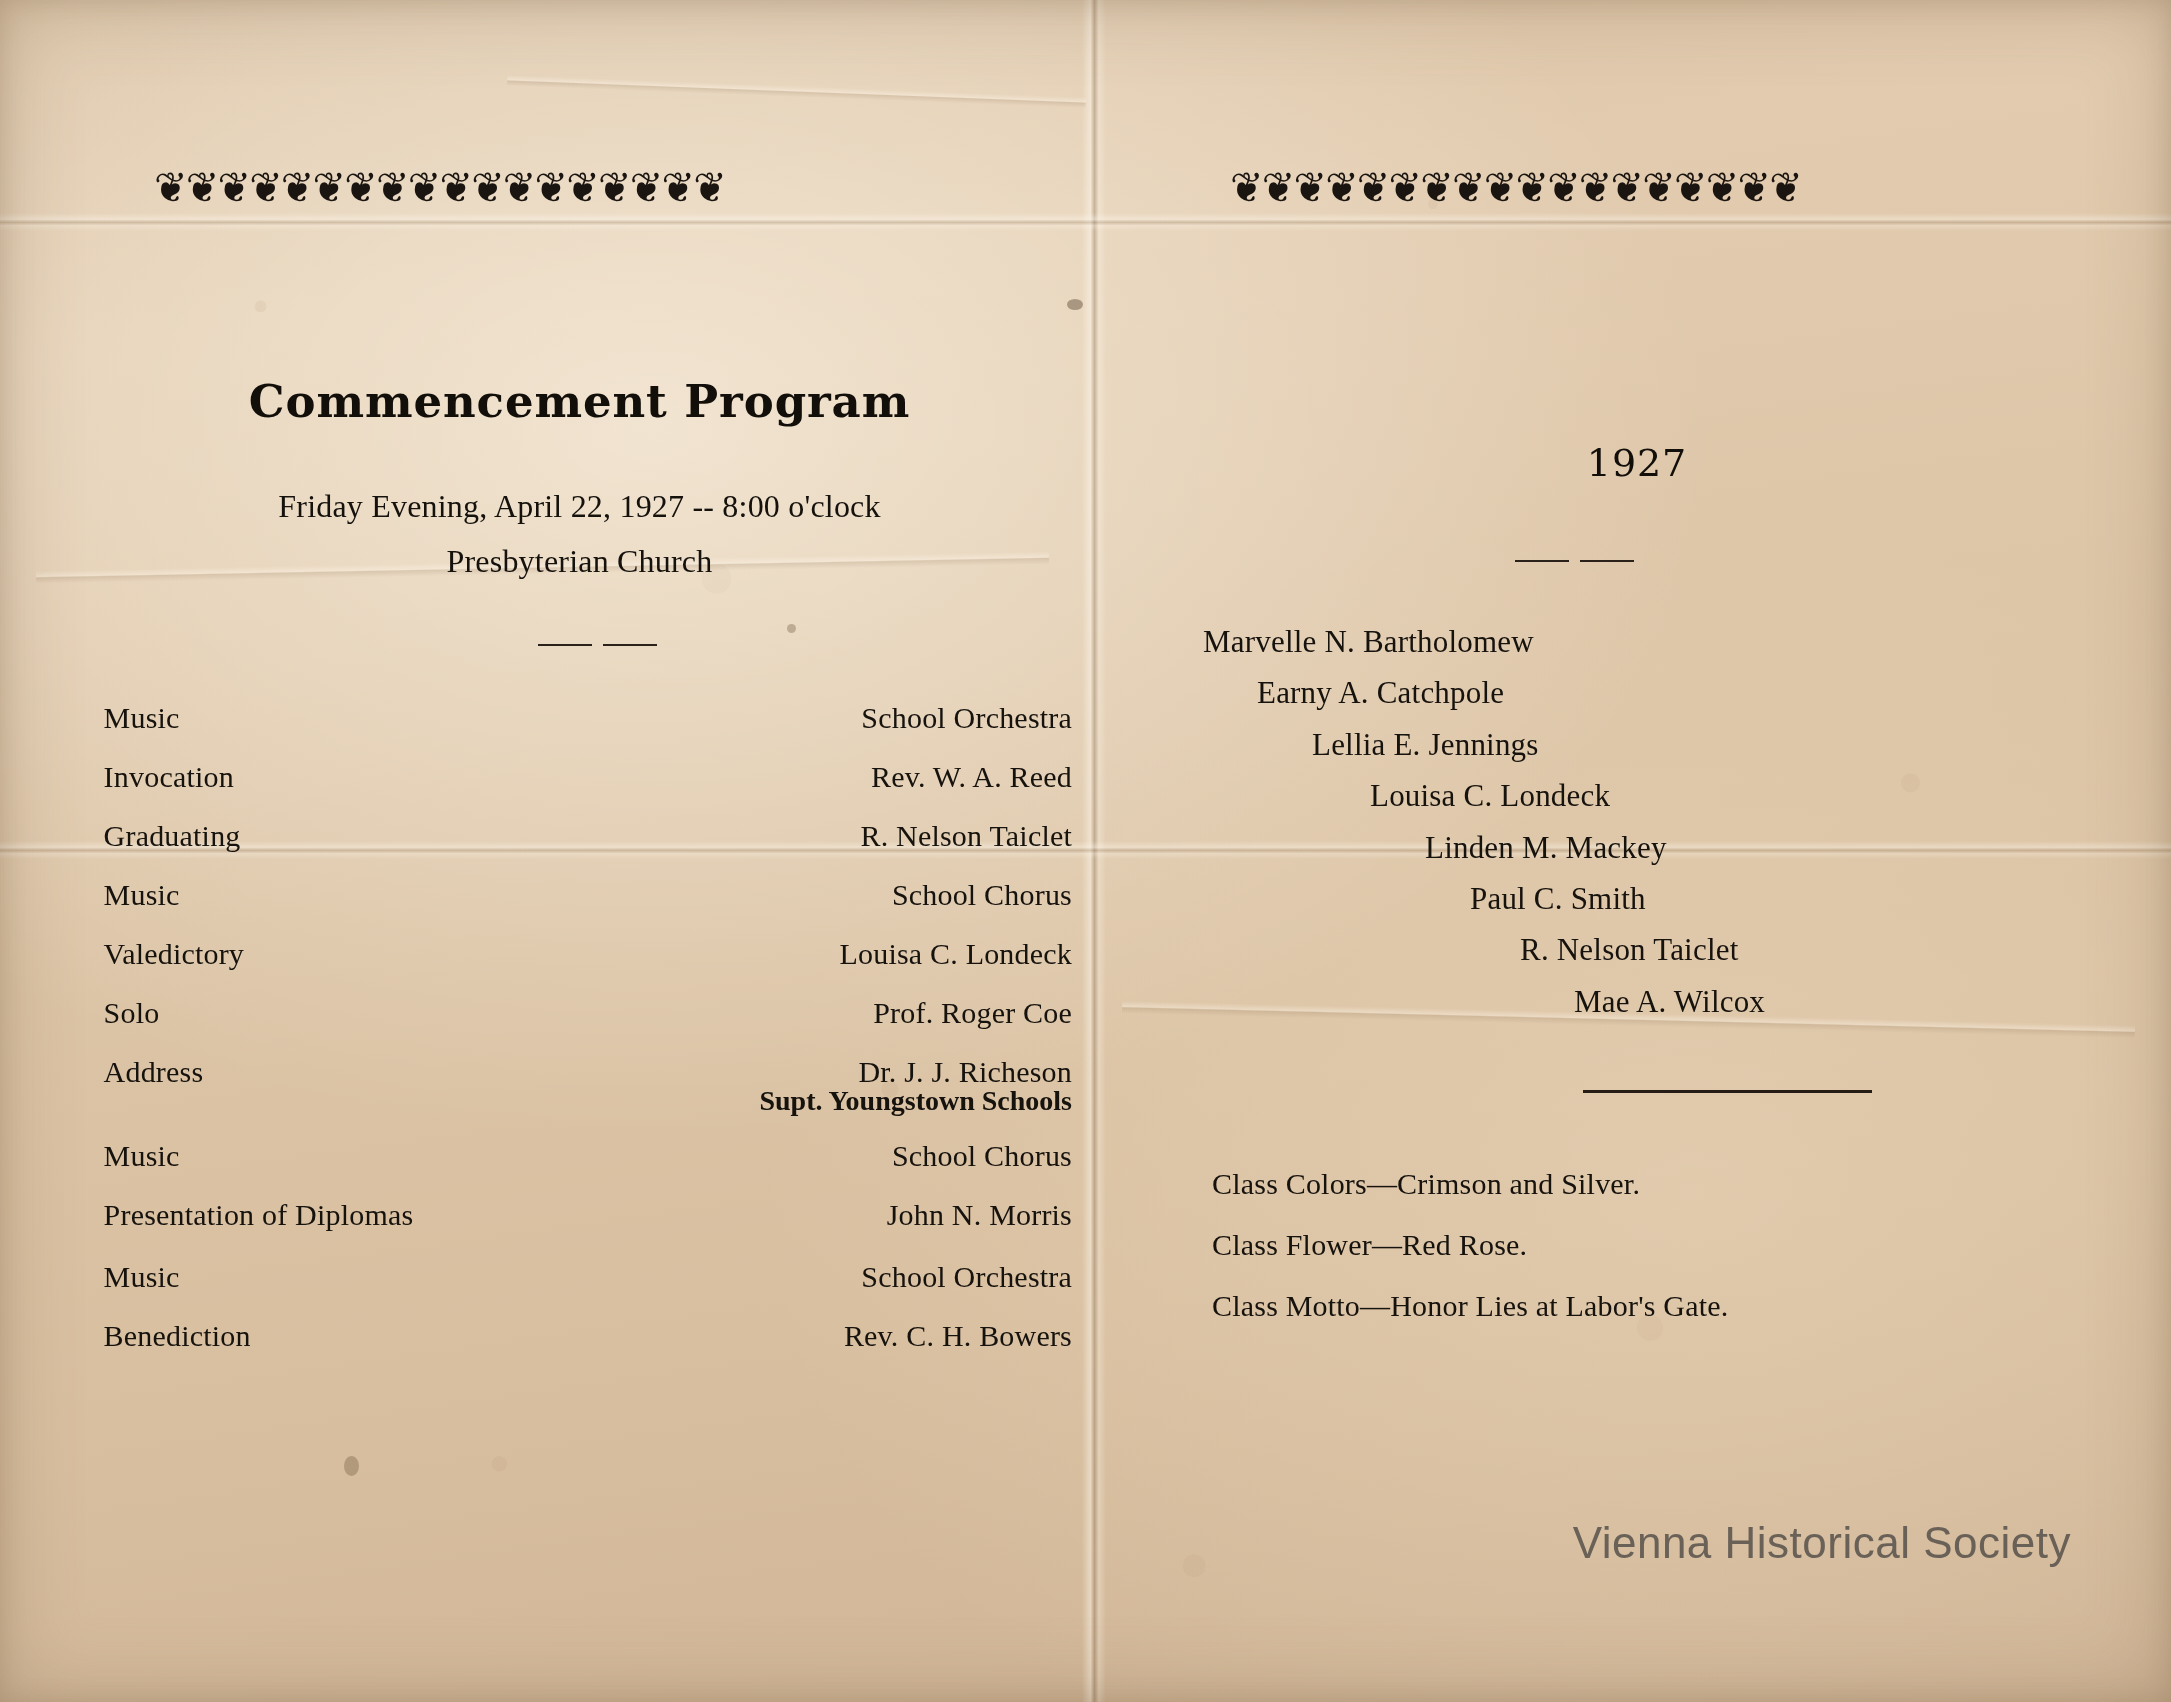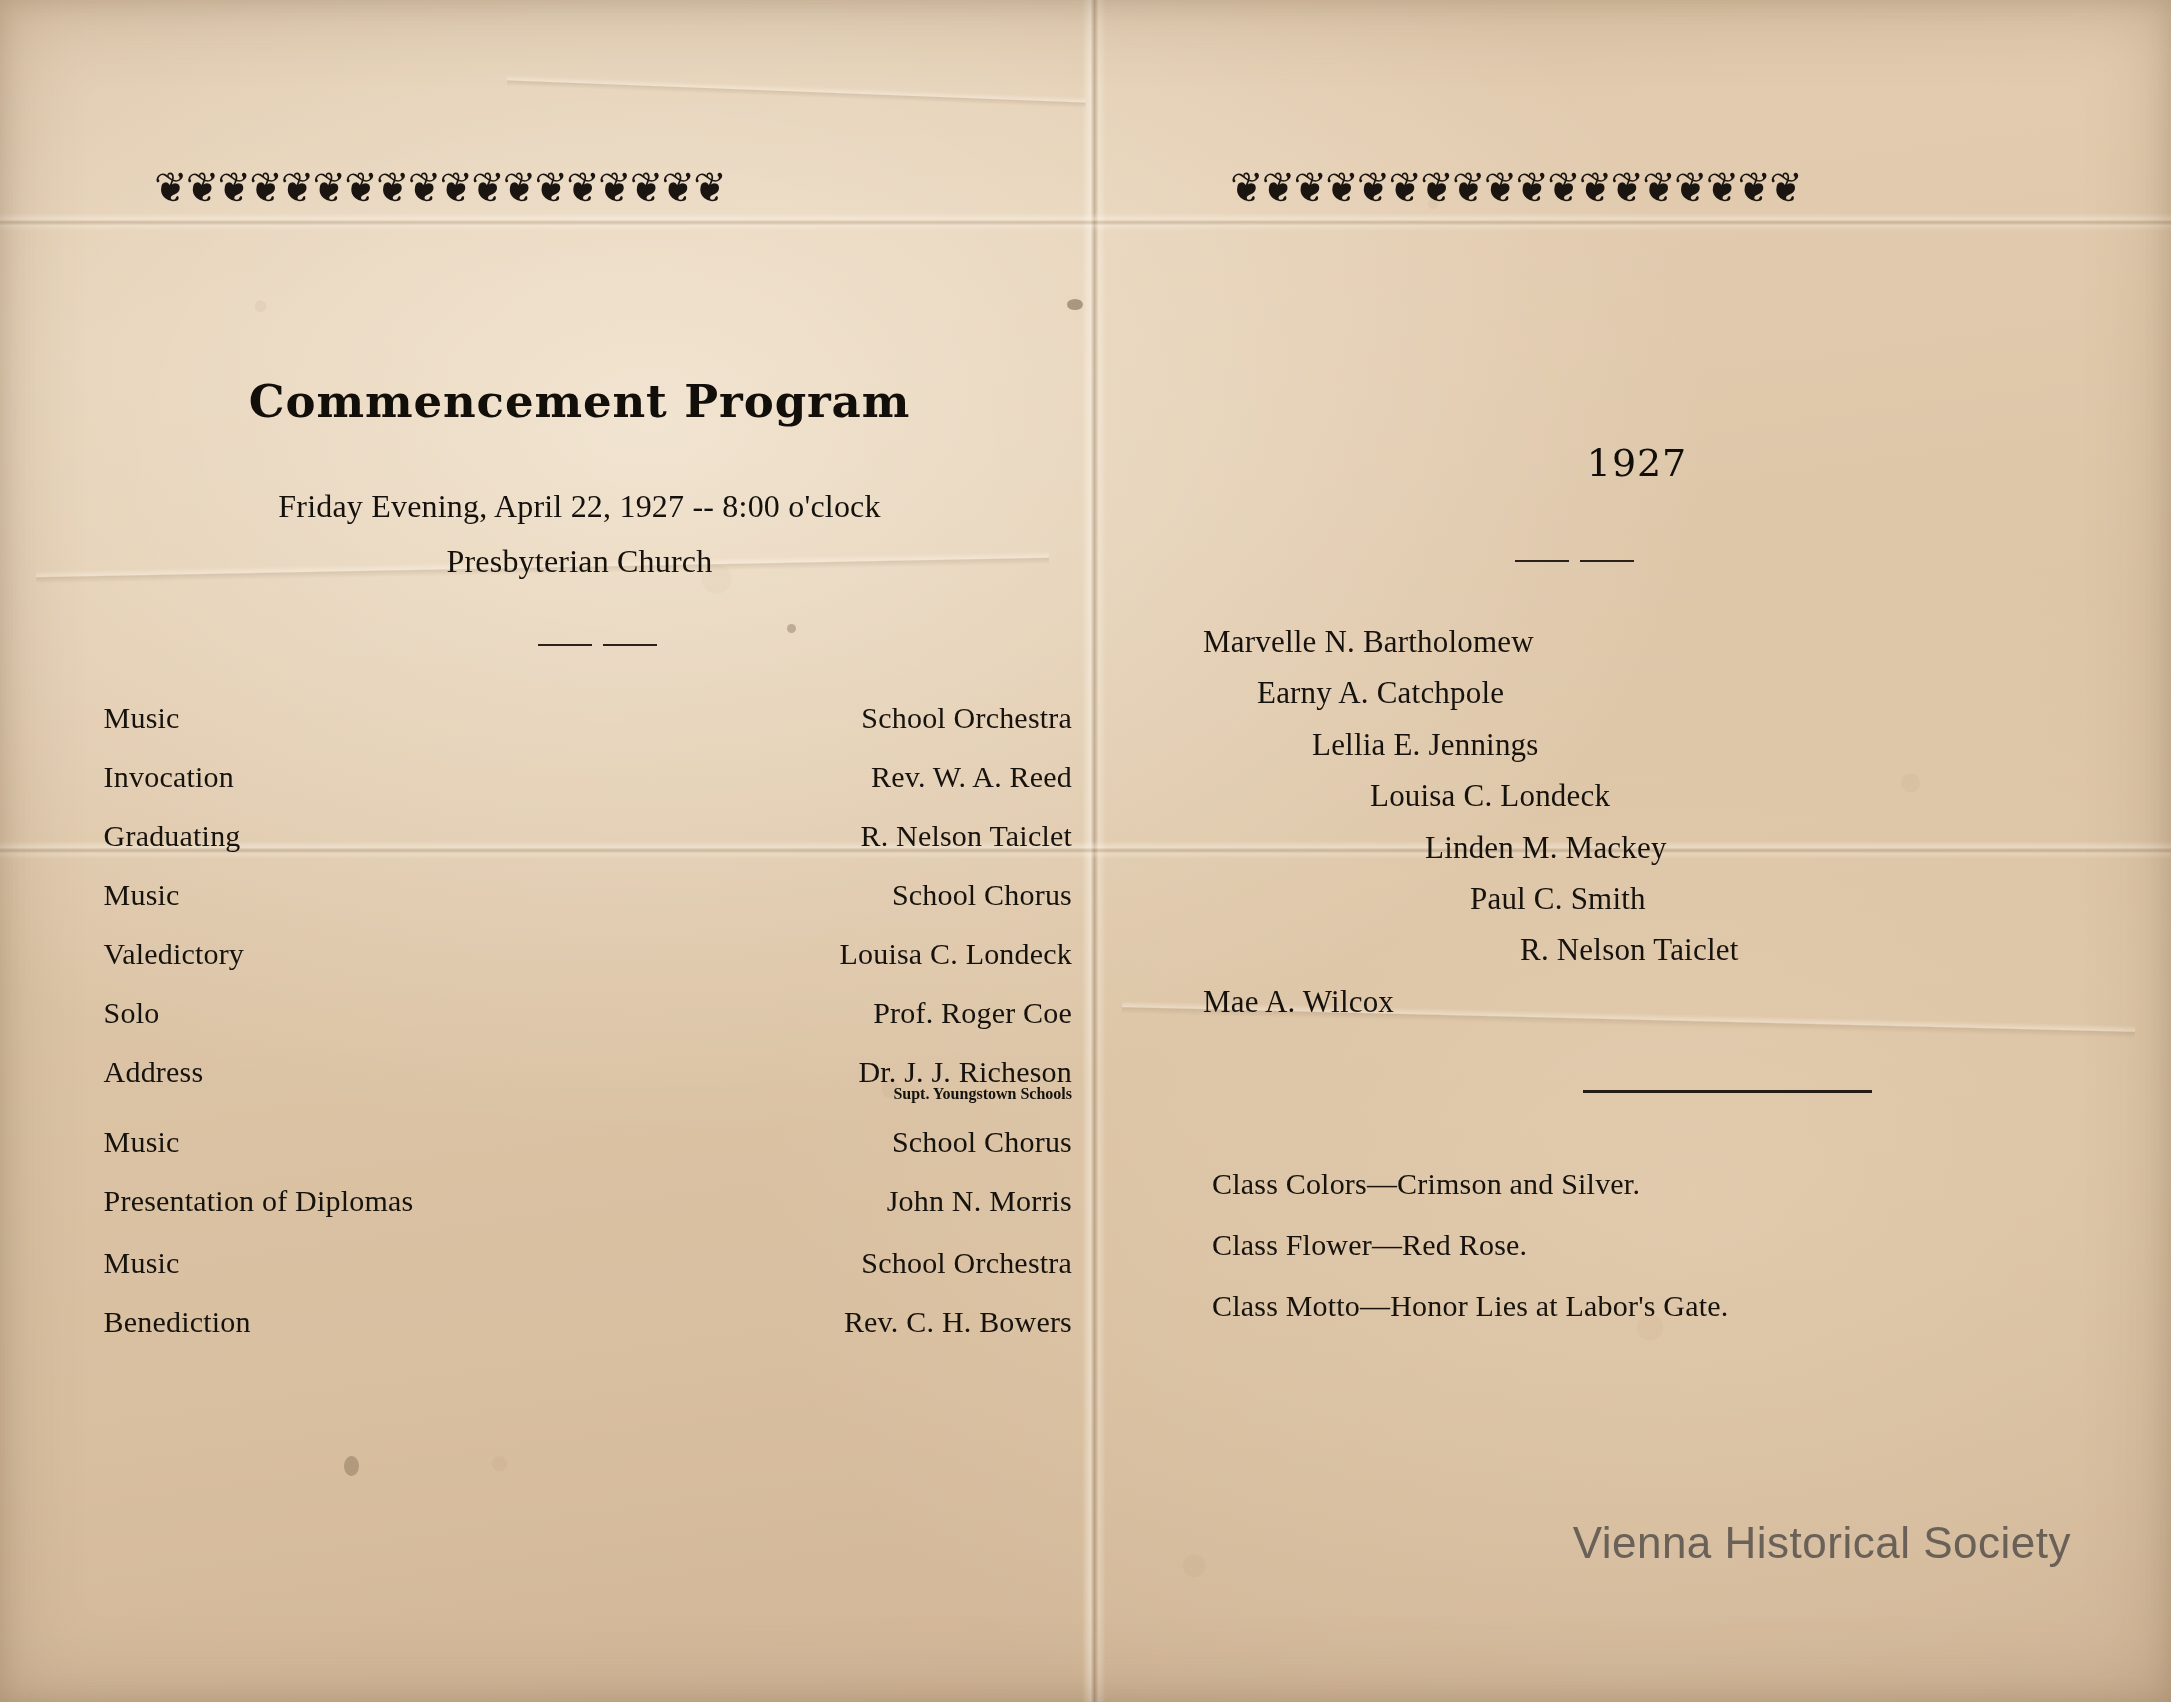--- a/index.html
+++ b/index.html
@@ -186,21 +186,21 @@
   }
   .prog-row .who {
     flex: 1 1 auto;
     text-align: right;
     font-size: 30px;
     letter-spacing: 0.2px;
     white-space: nowrap;
   }
   .prog-row .who .sub {
     display: block;
-    font-size: 16px;
+    font-size: 28px;
     font-weight: 700;
     margin-top: -3.6px;
     letter-spacing: 0;
   }
   .prog-row.has-sub { margin-bottom: 22px; }
 
   
   #grad-list {
     position: absolute;
     left: 0; top: 624px;
@@ -339,21 +339,21 @@
     <div class="blackletter" id="grad-year">1927</div>
 
     <div id="grad-list">
         <div class="grad-name" style="margin-left: 0px;">Marvelle N. Bartholomew</div>
         <div class="grad-name" style="margin-left: 54px;">Earny A. Catchpole</div>
         <div class="grad-name" style="margin-left: 109px;">Lellia E. Jennings</div>
         <div class="grad-name" style="margin-left: 167px;">Louisa C. Londeck</div>
         <div class="grad-name" style="margin-left: 222px;">Linden M. Mackey</div>
         <div class="grad-name" style="margin-left: 267px;">Paul C. Smith</div>
         <div class="grad-name" style="margin-left: 317px;">R. Nelson Taiclet</div>
-        <div class="grad-name" style="">Mae A. Wilcox</div>
+        <div class="grad-name" style="margin-left: 371px;">Mae A. Wilcox</div>
       </div>
 
     <div id="grad-rule"></div>
 
     <div id="class-facts">
         <div class="fact">Class Colors—Crimson and Silver.</div>
         <div class="fact">Class Flower—Red Rose.</div>
         <div class="fact">Class Motto—Honor Lies at Labor's Gate.</div>
       </div>
   </div>

